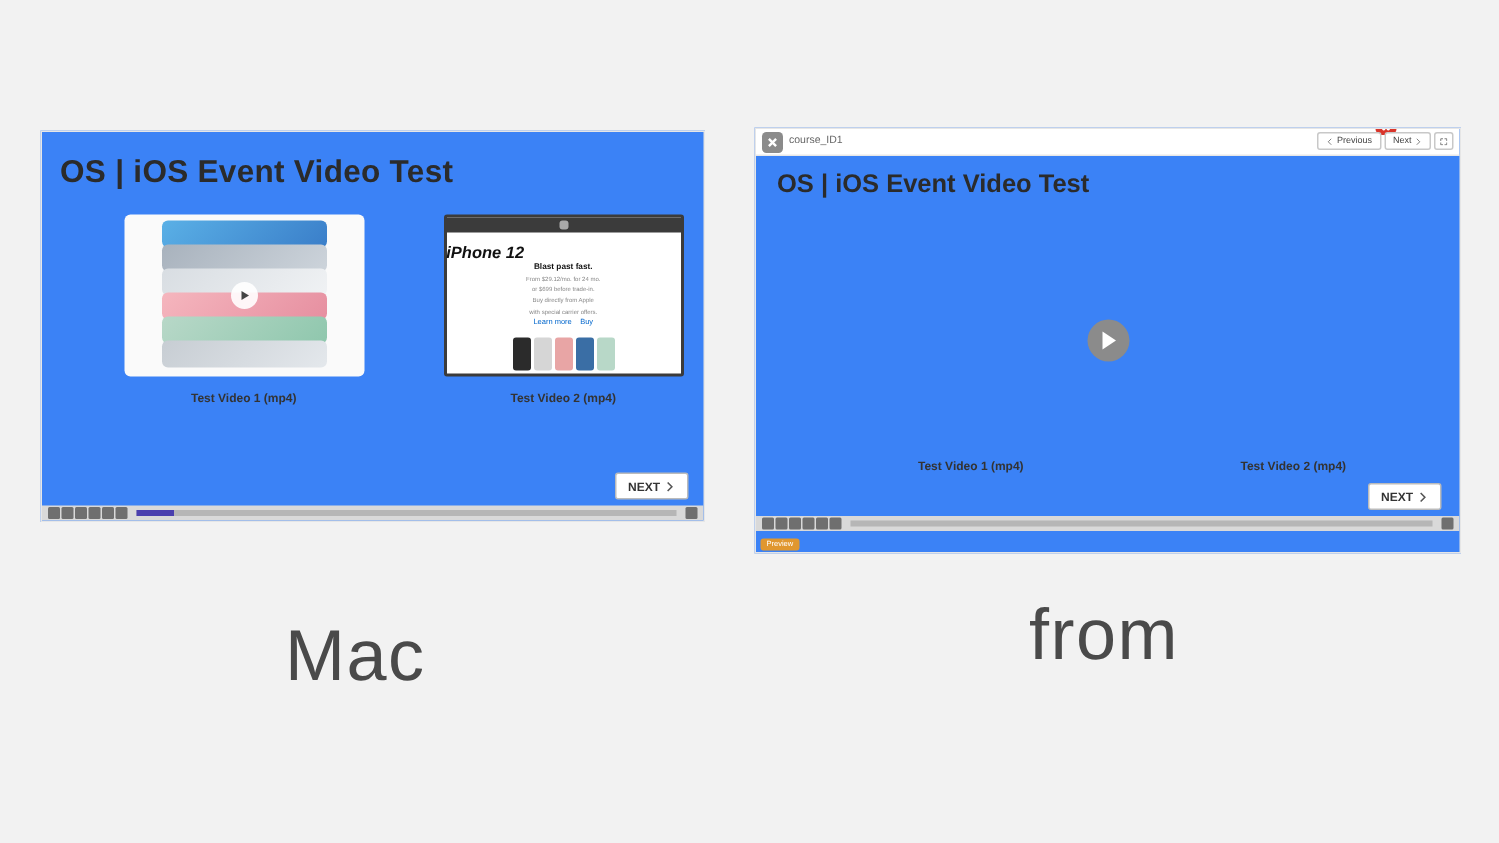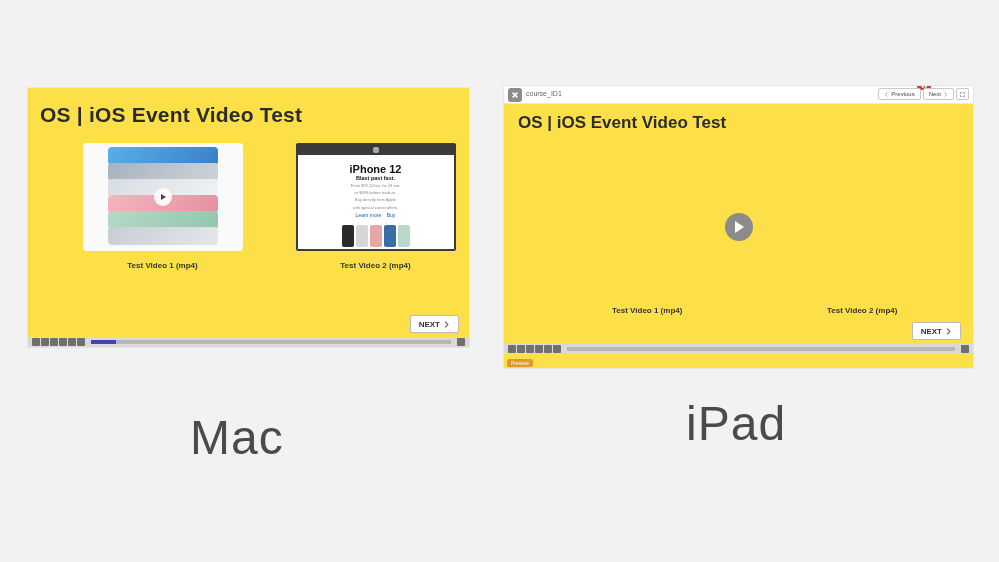--- a/index.html
+++ b/index.html
@@ -6,21 +6,21 @@
   body {
     width: 999px;
     height: 562px;
     background: #f2f2f2;
     font-family: -apple-system, BlinkMacSystemFont, "Segoe UI", Helvetica, Arial, sans-serif;
     position: relative;
     overflow: hidden;
   }
   .panel {
     position: absolute;
-    background: #fde047;
+    background: #3b82f6;
     border: 1px solid #e6e6e6;
     overflow: hidden;
   }
   
   #mac-panel { left: 27px; top: 87px; width: 443px; height: 261px; }
   #mac-title {
     position: absolute; left: 12px; top: 15px;
     font-size: 21px; font-weight: 700; color: #2b2b2b; letter-spacing: .2px;
   }
   .thumb-col {
@@ -53,21 +53,21 @@
   }
   .ipad-stack .play-dot::after {
     content:""; display:block; width:0;height:0;
     border-left:5px solid #444;border-top:3px solid transparent;border-bottom:3px solid transparent;
     margin-left:1px;
   }
   
   .iphone-card { width:160px; height:108px; border:2px solid #3b3b3b; border-radius:2px; background:#fff; position:relative;}
   .iphone-card .topbar{ height:10px; background:#3b3b3b; display:flex; align-items:center; justify-content:center;}
   .iphone-card .topbar::before{content:"";width:6px;height:6px;background:#aaa;border-radius:2px;}
-  .iphone-card .headline{ font-size:11px; font-weight:700; text-align:center; margin-top:8px; color:#111;}
+  .iphone-card .headline{ font-size:11px; font-weight:700; margin-top:8px; color:#111;font-style:italic;}
   .iphone-card .sub{ font-size:5.5px; font-weight:600; text-align:center; color:#111;}
   .iphone-card .fine{ font-size:4px; text-align:center; color:#888; line-height:1.3; margin:2px 10px;}
   .iphone-card .links{ font-size:5px; text-align:center; color:#0066cc;}
   .iphone-card .prodrow{ position:absolute; bottom:2px; left:0; right:0; height:22px; display:flex; justify-content:center; gap:2px; padding:0 8px;}
   .iphone-card .prodrow span{ width:12px; border-radius:2px; }
   .pr1{background:#2b2b2b}.pr2{background:#d6d6d6}.pr3{background:#e8a5a5}.pr4{background:#3a6ea5}.pr5{background:#b8d8c8}
 
   .caption { font-size: 8px; font-weight:600; color:#333; margin-top:4px;}
 
   .next-btn {
@@ -273,13 +273,13 @@
       <div class="prog" id="ipad-prog" data-interactable="false" style="width: 0%;"></div>
     </div>
     <i class="endctl" data-interactable="true"></i>
   </div>
 
   <div id="preview-badge" data-interactable="false">Preview</div>
 
 </div>
 
 <div id="lbl-mac" class="biglabel" data-interactable="false">Mac</div>
-<div id="lbl-ipad" class="biglabel" data-interactable="false">iPad</div>
+<div id="lbl-ipad" class="biglabel" data-interactable="false">from</div>
 
 </body></html>

